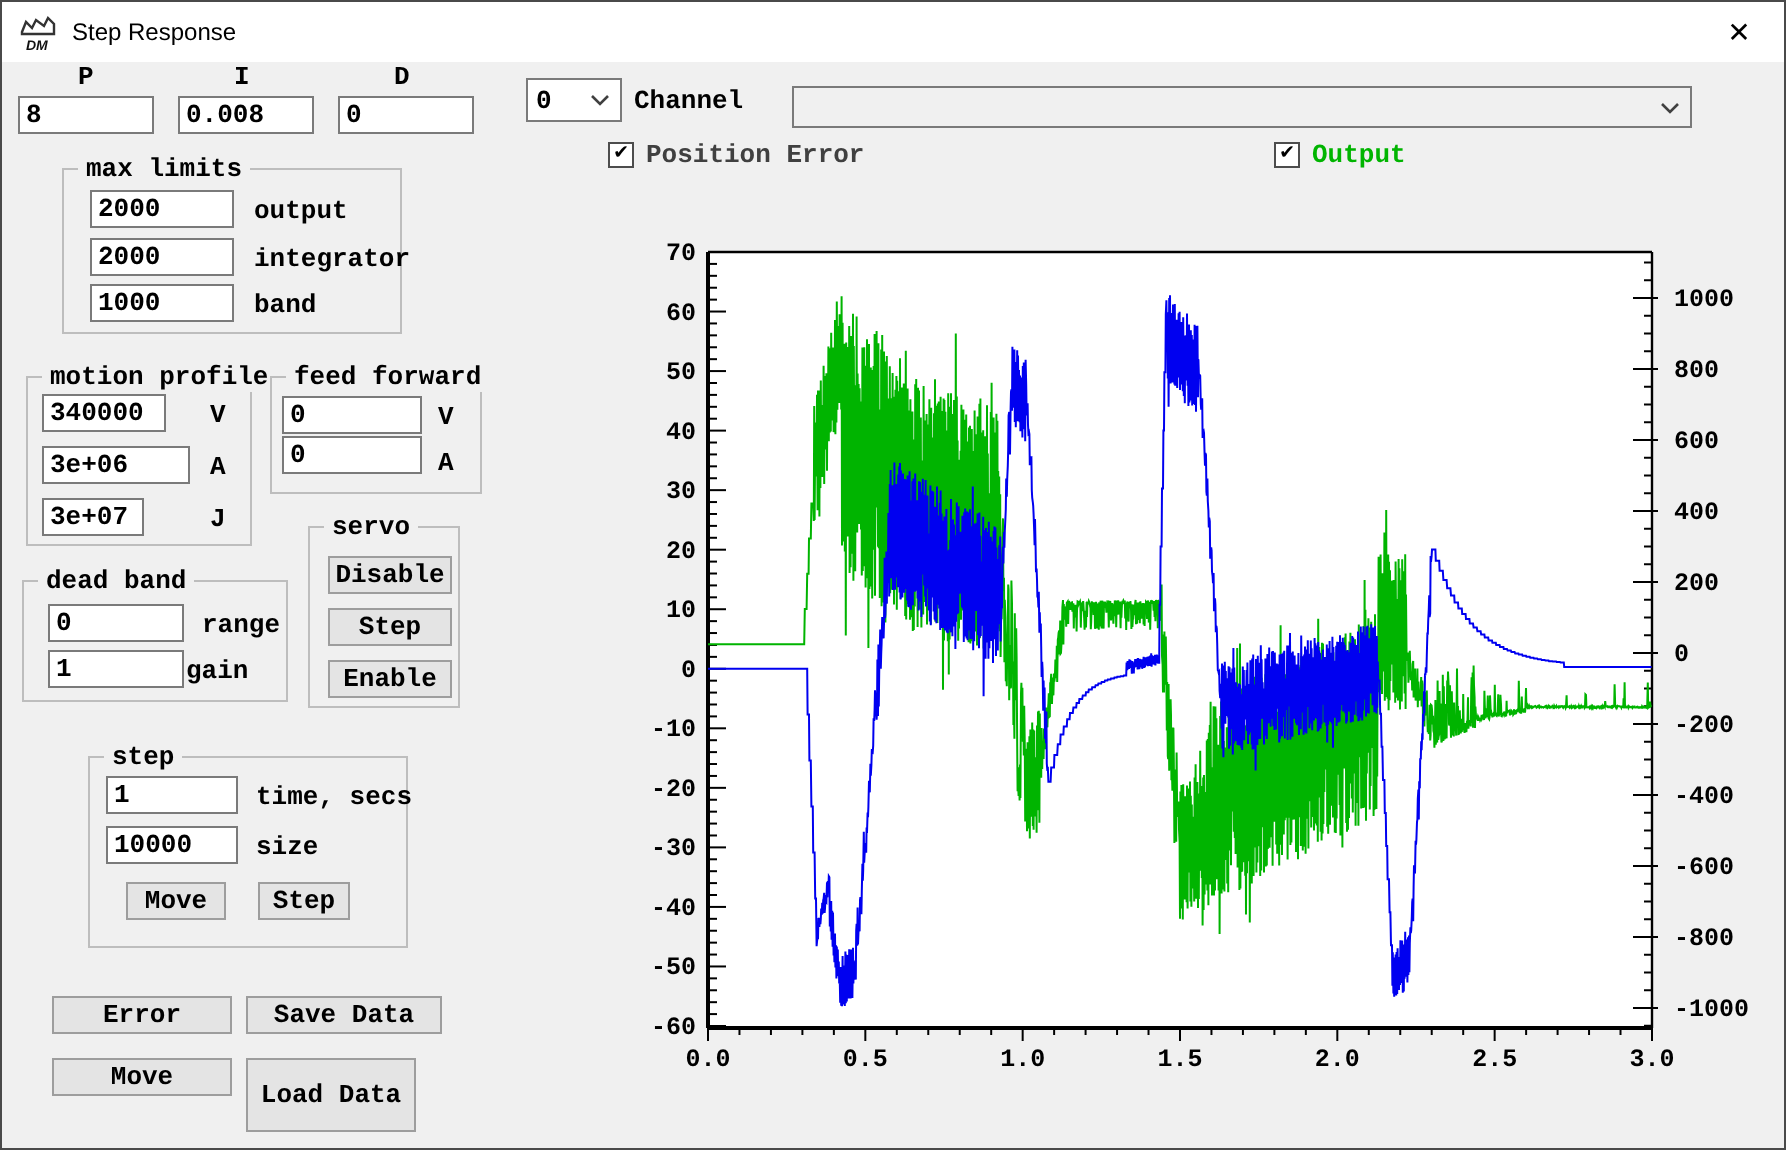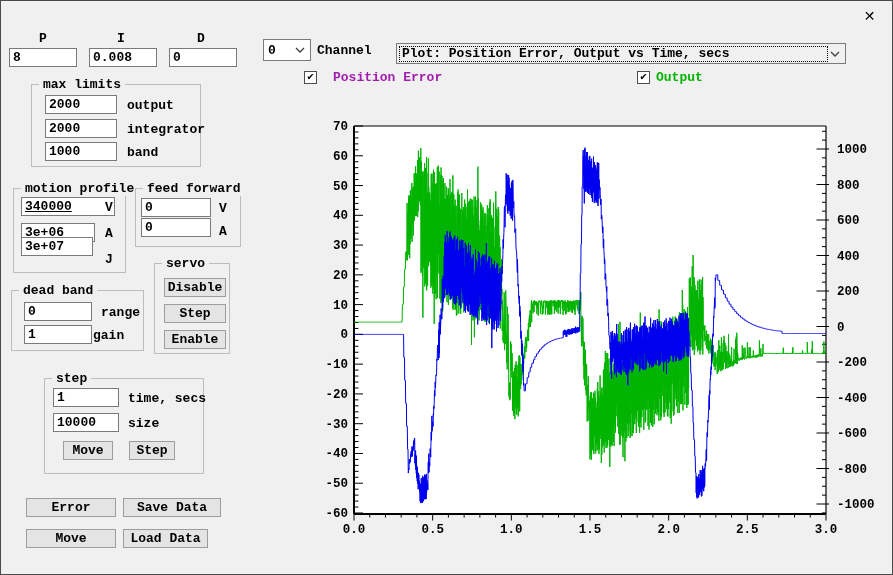--- a/index.html
+++ b/index.html
@@ -24,67 +24,74 @@
   .combo .chev{margin-left:auto;margin-right:5px;flex:0 0 auto;}
   .combo-val{padding-left:4px;white-space:nowrap;overflow:hidden;}
   .focusbox{flex:1;border:1px dotted #000;margin:2px;padding:0 2px;white-space:nowrap;overflow:hidden;line-height:14px;}
   .plot-wrap{position:absolute;left:318px;top:113px;width:565px;height:452px;}
 </style>
 </head>
 <body>
 
 <div class="win">
 
+  <div class="titlebar">
+    <svg class="app-icon" viewBox="0 0 20 20">
+      <path d="M2 10 L4 5 L7 8 L9 4 L13 7 L15 3 L18 6 L18 11 L2 11 Z" fill="none" stroke="#333" stroke-width="1.2"></path>
+      <path d="M3 11 L17 11" stroke="#333" stroke-width="1"></path>
+      <text x="4" y="19" font-size="7" font-family="Liberation Sans, sans-serif" font-style="italic" font-weight="bold" fill="#111">DM</text>
+    </svg>
+    <span class="title-text">Step Response</span>
+  </div>
   <div class="close-btn">✕</div>
 
   <div class="lab" style="left:38px;top:30px;">P</div>
   <div class="lab" style="left:116px;top:30px;">I</div>
   <div class="lab" style="left:196px;top:30px;">D</div>
   <input class="field" style="left: 8px; top: 47px; width: 68px;" value="8">
   <input class="field" style="left: 88px; top: 47px; width: 68px;" value="0.008">
   <input class="field" style="left: 168px; top: 47px; width: 68px;" value="0">
 
   <div class="combo" style="left:262px;top:38px;width:48px;height:22px;">
     <span class="combo-val">0</span>
     <svg class="chev" width="10" height="6" viewBox="0 0 10 6">
         <path d="M1 1 L5 5 L9 1" fill="none" stroke="#404040" stroke-width="1.3"></path>
       </svg>
   </div>
   <div class="lab" style="left:316px;top:42px;">Channel</div>
 
   <div class="combo" style="left:395px;top:42px;width:450px;height:21px;background:#f0f0f0;">
-    <span class="focusbox">Plot: Position Error, Output vs Time, secs</span>
     <svg class="chev" width="10" height="6" viewBox="0 0 10 6">
         <path d="M1 1 L5 5 L9 1" fill="none" stroke="#404040" stroke-width="1.3"></path>
       </svg>
   </div>
 
   <div class="cb" style="left:303px;top:70px;">✔</div>
-  <div class="lab" style="left: 332px; top: 69px; color: #a21caf;">Position Error</div>
+  <div class="lab" style="left: 322px; top: 69px; color: #404040;">Position Error</div>
   <div class="cb" style="left:636px;top:70px;">✔</div>
   <div class="lab" style="left: 655px; top: 69px; color: rgb(0, 180, 0);">Output</div>
 
   <div class="grp" style="left:30px;top:83px;width:170px;height:83px;">
     <span class="grp-label">max limits</span>
   </div>
   <input class="field" style="left: 44px; top: 94px; width: 72px;" value="2000">
   <div class="lab" style="left:126px;top:97px;">output</div>
   <input class="field" style="left: 44px; top: 118px; width: 72px;" value="2000">
   <div class="lab" style="left:126px;top:121px;">integrator</div>
   <input class="field" style="left: 44px; top: 141px; width: 72px;" value="1000">
   <div class="lab" style="left:126px;top:144px;">band</div>
 
   <div class="grp" style="left:12px;top:187px;width:113px;height:85px;">
     <span class="grp-label">motion profile</span>
   </div>
-  <input class="field" style="left: 20px; top: 196px; width: 94px; text-decoration: underline;" value="340000">
+  <input class="field" style="left: 20px; top: 196px; width: 62px;" value="340000">
   <div class="lab" style="left:104px;top:199px;">V</div>
   <input class="field" style="left: 20px; top: 222px; width: 74px;" value="3e+06">
   <div class="lab" style="left:104px;top:225px;">A</div>
-  <input class="field" style="left: 20px; top: 236px; width: 72px;" value="3e+07">
+  <input class="field" style="left: 20px; top: 248px; width: 51px;" value="3e+07">
   <div class="lab" style="left:104px;top:251px;">J</div>
 
   <div class="grp" style="left:134px;top:187px;width:106px;height:59px;">
     <span class="grp-label">feed forward</span>
   </div>
   <input class="field" style="left: 140px; top: 197px; width: 70px;" value="0">
   <div class="lab" style="left:218px;top:200px;">V</div>
   <input class="field" style="left: 140px; top: 217px; width: 70px;" value="0">
   <div class="lab" style="left:218px;top:223px;">A</div>
 
@@ -109,21 +116,21 @@
   <input class="field" style="left: 52px; top: 387px; width: 66px;" value="1">
   <div class="lab" style="left:127px;top:390px;">time, secs</div>
   <input class="field" style="left: 52px; top: 412px; width: 66px;" value="10000">
   <div class="lab" style="left:127px;top:415px;">size</div>
   <button class="btn" style="left:62px;top:440px;width:50px;height:19px;">Move</button>
   <button class="btn" style="left:128px;top:440px;width:46px;height:19px;">Step</button>
 
   <button class="btn" style="left:25px;top:497px;width:90px;height:19px;">Error</button>
   <button class="btn" style="left:122px;top:497px;width:98px;height:19px;">Save Data</button>
   <button class="btn" style="left:25px;top:528px;width:90px;height:19px;">Move</button>
-  <button class="btn" style="left:122px;top:528px;width:85px;height:19px;">Load Data</button>
+  <button class="btn" style="left:122px;top:528px;width:85px;height:37px;">Load Data</button>
 
   <div class="plot-wrap">
     <svg id="plot-svg" width="565" height="452" viewBox="0 0 565 452">
         <rect x="35" y="12" width="472" height="388" fill="#fff"></rect>
         <clipPath id="plotclip">
           <rect x="35" y="12" width="472" height="388"></rect>
         </clipPath>
         <line x1="35" y1="400" x2="35" y2="406.5" stroke="#000" stroke-width="1"></line>
         <line x1="50.733000000000004" y1="400" x2="50.733000000000004" y2="403.5" stroke="#000" stroke-width="1"></line>
         <line x1="66.46600000000001" y1="400" x2="66.46600000000001" y2="403.5" stroke="#000" stroke-width="1"></line>

